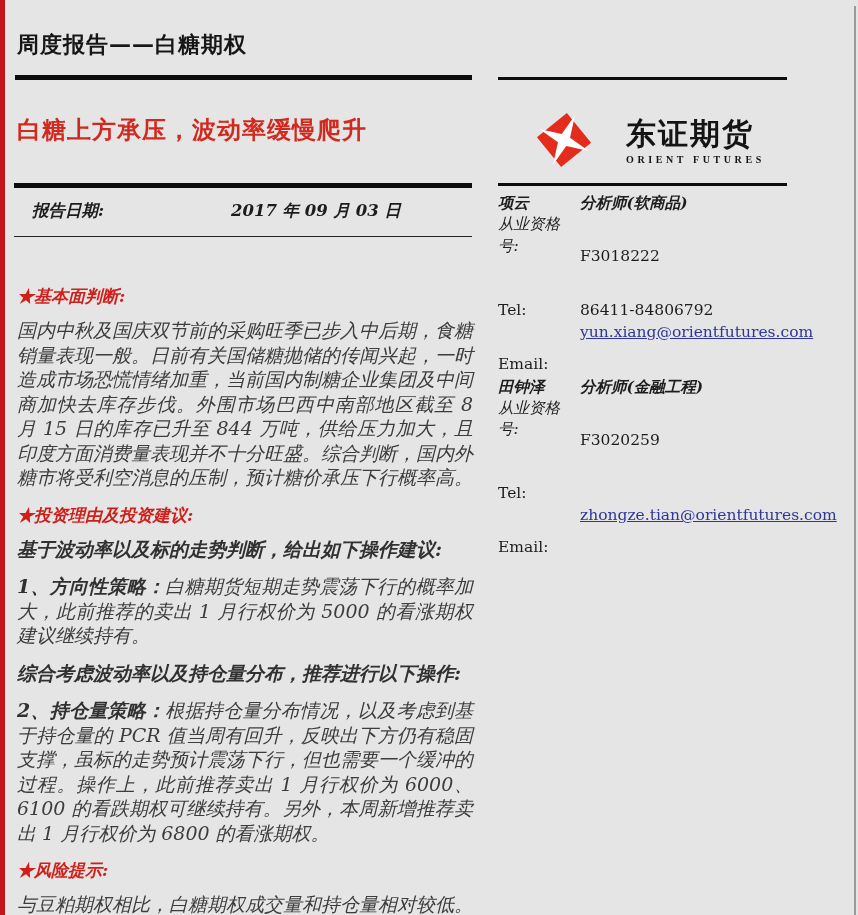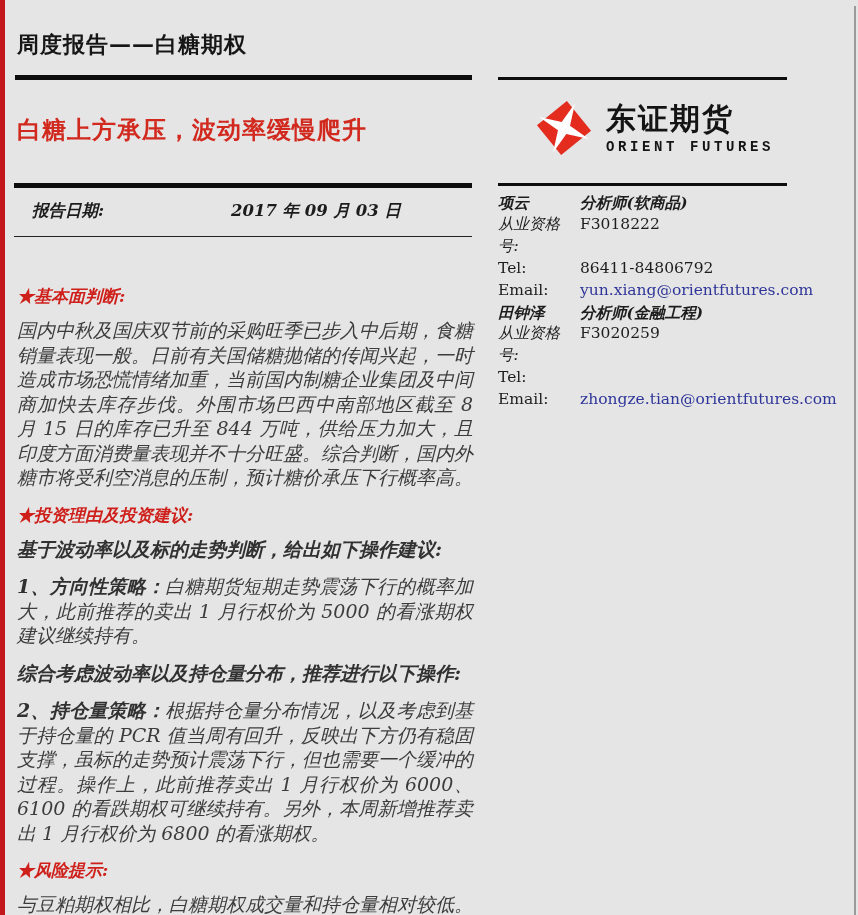--- a/index.html
+++ b/index.html
@@ -8,38 +8,38 @@
   .redbar{position:absolute;left:0;top:0;width:5px;height:915px;background:#c3161c;}
   .vline{position:absolute;left:854px;top:6px;width:2px;height:909px;background:#9a9a9a;}
   .rule{position:absolute;background:#0d0d0d;}
   .r-lt{left:15px;top:75px;width:457px;height:5px;}
   .r-rt{left:498px;top:77px;width:289px;height:3px;}
   .r-rb{left:498px;top:183px;width:289px;height:3px;}
   .kicker{position:absolute;left:17px;top:30px;font-family:"DejaVu Sans","Liberation Sans",sans-serif;
         font-weight:bold;font-size:22px;color:#161616;letter-spacing:1px;}
   .title{position:absolute;left:17px;top:114px;font-family:"DejaVu Sans","Liberation Sans",sans-serif;
         font-weight:bold;font-size:24px;color:#d2291f;letter-spacing:1px;}
-  .logo{position:absolute;left:536px;top:96px;display:flex;align-items:center;}
+  .logo{position:absolute;left:536px;top:108px;display:flex;align-items:center;gap:20px;}
   .logo-icon{width:56px;height:64px;flex-shrink:0;}
   .logo-text{margin-left:14px;}
   .logo-cn{font-family:"DejaVu Sans","Liberation Sans",sans-serif;font-weight:bold;font-size:30px;
         color:#141414;letter-spacing:2px;line-height:36px;}
-  .logo-en{font-family:Liberation Mono, monospace;font-weight:bold;font-size:14px;
+  .logo-en{font-family:Liberation Serif, serif;font-weight:bold;font-size:10px;
         color:#141414;letter-spacing:3.6px;margin-top:2px;}
   .rating{position:absolute;left:14px;top:183px;width:458px;border-top:5px solid #0d0d0d;
         border-bottom:1px solid #222;padding:8px 0 11px;font-style:italic;font-weight:bold;}
   .rating-row{display:flex;line-height:29px;font-size:16.5px;color:#1c1c1c;}
   .rating-label{width:128px;padding-left:18px;}
   .rating-value{flex:1;text-align:center;}
   .analysts{position:absolute;left:498px;top:192px;width:296px;font-size:15.5px;font-style:italic;color:#1d1d1d;}
   .arow{display:flex;line-height:21.9px;}
   .a-label{width:82px;flex-shrink:0;}
   .a-name,.a-title{font-weight:bold;}
-  .roman{font-style:normal;}
-  .email{color:#2f3699;font-style:normal;cursor:pointer;}
+  .roman{font-style:normal;margin-top:32px;}
+  .email{color:#2f3699;text-decoration:underline;font-style:normal;cursor:pointer;}
   .content{position:absolute;left:17px;top:284px;width:456px;}
   .sec-h{font-style:italic;font-weight:bold;font-size:17px;color:#cf1f1a;line-height:24px;margin:0 0 10px;}
   .sec-h.mt{margin-top:8px;}
   .body-p{font-style:italic;font-size:19px;line-height:24.5px;color:#3c3c3c;
         text-align:justify;margin:0 0 13px;}
   .body-p b{color:#313131;margin-top:16px;}
 </style>
 </head>
 <body>
 

